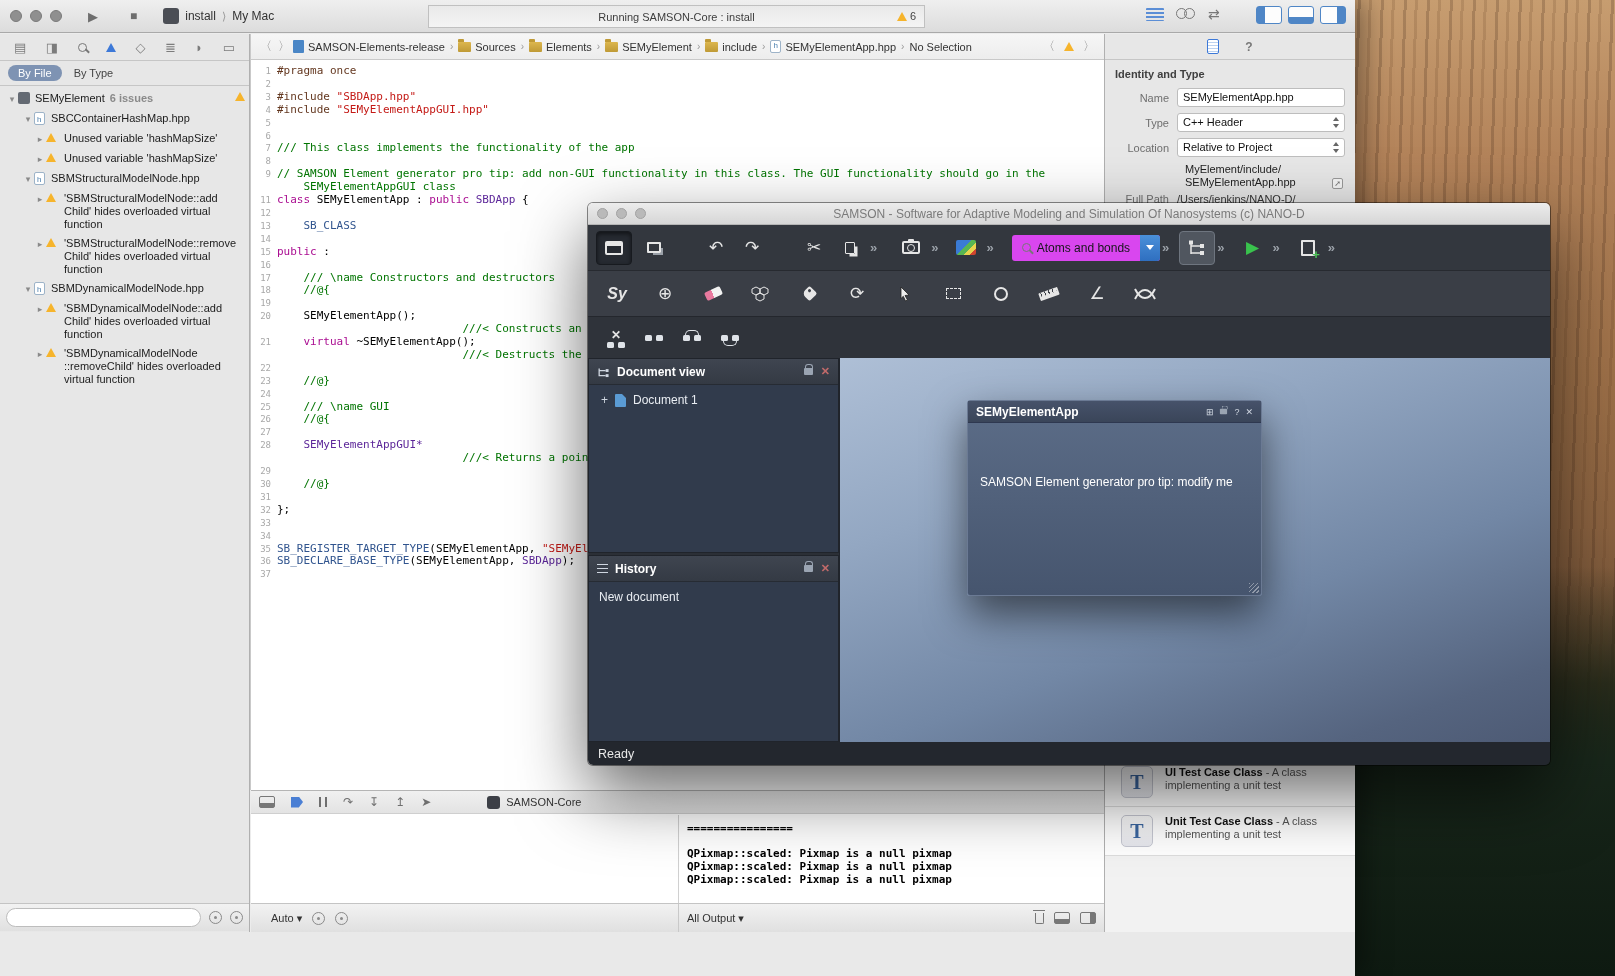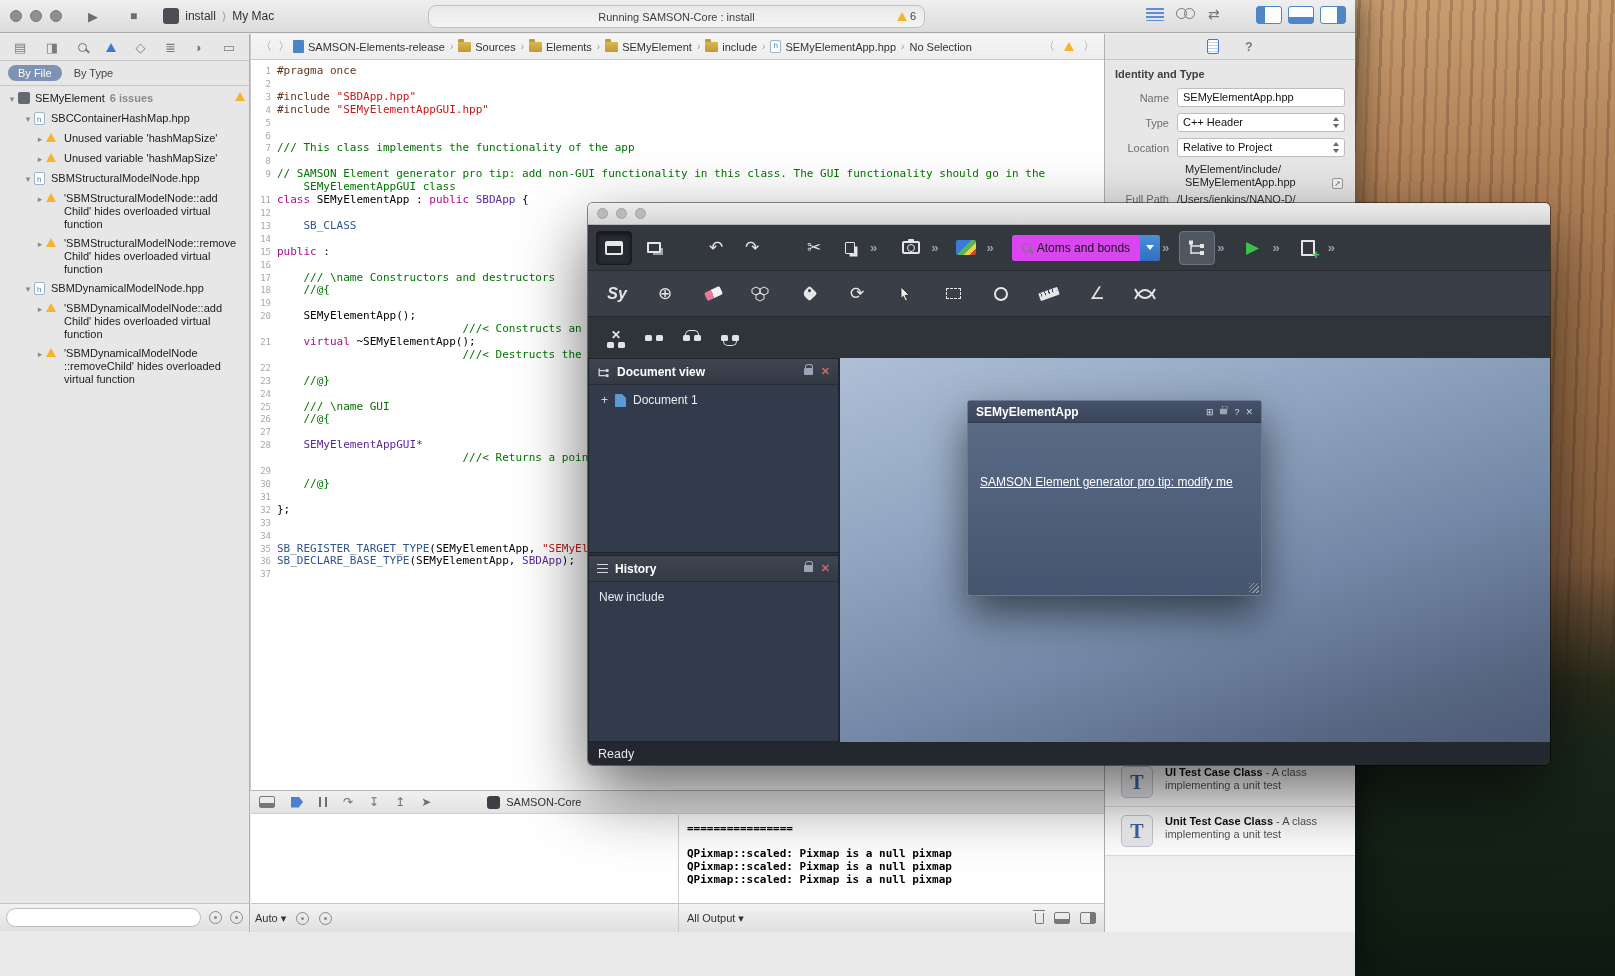--- a/index.html
+++ b/index.html
@@ -14,21 +14,21 @@
 
 .xw{position:absolute;left:0;top:0;width:1355px;height:976px;background:#ececec;box-shadow:8px 0 26px rgba(0,0,0,.4);z-index:1;}
 .xc-toolbar{position:absolute;left:0;top:0;width:1355px;height:33px;background:linear-gradient(#efefef,#dcdcdc);border-bottom:1px solid #a9a9a9;display:flex;align-items:center;}
 .dot{width:12px;height:12px;border-radius:50%;background:#8f8f8f;border:1px solid #7a7a7a;display:inline-block;}
 .tl{display:flex;gap:8px;margin-left:10px;}
 .gly{color:#6e6e6e;font-size:13px;}
 .run-btn{margin-left:26px;} .stop-btn{margin-left:32px;font-size:12px;}
 .scheme{display:flex;align-items:center;gap:6px;margin-left:26px;font-size:12px;color:#333;}
 .jewel{width:16px;height:16px;border-radius:3px;background:#4b4e55;display:inline-block;}
 .chev{color:#999;font-size:11px;}
-.status-pill{position:absolute;left:428px;top:5px;width:497px;height:23px;background:linear-gradient(#e9e9e9,#f4f4f4);border:1px solid #c0c0c0;border-radius:8px;display:flex;align-items:center;justify-content:center;font-size:11px;color:#3d3d3d;text-align:center;}
+.status-pill{position:absolute;left:428px;top:5px;width:497px;height:23px;background:linear-gradient(#e9e9e9,#f4f4f4);border:1px solid #c0c0c0;border-radius:0;display:flex;align-items:center;justify-content:center;font-size:11px;color:#3d3d3d;text-align:center;}
 .status-warn{position:absolute;right:8px;top:4px;display:flex;align-items:center;gap:3px;font-size:11px;color:#444;}
 .tri{width:0;height:0;border-left:6px solid transparent;border-right:6px solid transparent;border-bottom:10px solid #f6b42c;display:inline-block;position:relative;}
 .tri-sm{border-left-width:5px;border-right-width:5px;border-bottom-width:9px;}
 .tri-blue{border-bottom-color:#3d79d8;}
 .rt-group{position:absolute;top:6px;display:flex;gap:12px;align-items:center;}
 .ed-lines{width:18px;height:13px;background:repeating-linear-gradient(#5b8ed6 0 2px,transparent 2px 4px);border-radius:1px;}
 .ed-circ{width:20px;height:12px;position:relative;} .ed-circ span{position:absolute;width:11px;height:11px;border:1.5px solid #777;border-radius:50%;} .ed-circ span:last-child{left:8px;}
 .ed-arrows{color:#777;font-size:14px;}
 .vt{width:26px;height:18px;border:1.5px solid #4f86c6;border-radius:3px;position:relative;background:#fdfdfd;}
 .vt::after{content:"";position:absolute;background:#4f86c6;}
@@ -108,21 +108,21 @@
 .xc-debug{position:absolute;left:251px;top:790px;width:853px;height:142px;background:#fff;border-top:1px solid #b5b5b5;}
 .dbg-bar{height:23px;background:linear-gradient(#f0f0f0,#e3e3e3);border-bottom:1px solid #cfcfcf;display:flex;align-items:center;gap:16px;padding:0 8px;color:#6e6e6e;font-size:12px;}
 .bp-ic{width:12px;height:11px;background:#4a7fd4;clip-path:polygon(0 0,65% 0,100% 50%,65% 100%,0 100%);}
 .pause-ic{width:8px;height:10px;border-left:2.5px solid #6e6e6e;border-right:2.5px solid #6e6e6e;}
 .dbg-target{display:flex;align-items:center;gap:6px;margin-left:40px;color:#333;font-size:11px;}
 .appico{width:13px;height:13px;background:#3c3f46;border-radius:3px;}
 .dbg-panes{position:absolute;left:0;top:24px;right:0;bottom:29px;display:flex;}
 .dbg-left{width:428px;border-right:1px solid #d0d0d0;}
 .console{flex:1;font-family:"DejaVu Sans Mono",monospace;font-size:11px;font-weight:bold;color:#000;padding:8px 8px;line-height:12.7px;}
 .dbg-bottom{position:absolute;left:0;bottom:0;width:100%;height:29px;background:linear-gradient(#f2f2f2,#e0e0e0);border-top:1px solid #c4c4c4;display:flex;align-items:center;font-size:11px;color:#333;}
-.dbg-bottom .half-l{width:428px;display:flex;align-items:center;gap:10px;padding:0 4px;border-right:1px solid #c9c9c9;height:100%;}
+.dbg-bottom .half-l{width:428px;display:flex;align-items:center;gap:10px;padding:0 20px;border-right:1px solid #c9c9c9;height:100%;}
 .dbg-bottom .half-r{flex:1;display:flex;align-items:center;gap:10px;padding:0 8px;height:100%;}
 .trash{width:9px;height:11px;border:1.5px solid #777;border-top:none;border-radius:0 0 2px 2px;position:relative;margin-left:auto;}
 .trash::before{content:"";position:absolute;top:-3px;left:-3px;width:12px;height:1.5px;background:#777;}
 .mini-toggle{width:16px;height:12px;border:1.5px solid #777;border-radius:2px;position:relative;}
 .mini-toggle::after{content:"";position:absolute;background:#777;}
 .mt-b::after{left:0;right:0;bottom:0;height:4px;}
 .mt-r::after{right:0;top:0;bottom:0;width:5px;}
 .below-strip{position:absolute;left:0;top:932px;width:1355px;height:44px;background:#e9e9e9;}
 
 .mag{width:9px;height:9px;border:1.5px solid #777;border-radius:50%;position:relative;display:inline-block;}
@@ -184,21 +184,21 @@
 .bluedoc::after{content:"";position:absolute;top:0;right:0;border-style:solid;border-width:0 4px 4px 0;border-color:transparent #313b4c transparent transparent;}
 .hist-row{padding:8px 0 0 10px;}
 .listico{width:11px;height:9px;border-top:1.5px solid #cfd6e0;border-bottom:1.5px solid #cfd6e0;position:relative;}
 .listico::after{content:"";position:absolute;left:0;right:0;top:2.5px;height:1.5px;background:#cfd6e0;}
 .sm-canvas{flex:1;position:relative;background:linear-gradient(160deg,#aebfd6 0%,#93a7c2 30%,#7287a5 62%,#55647f 88%,#4d5a74 100%);}
 .sm-status{position:absolute;left:0;bottom:0;width:100%;height:23px;background:#23272e;border-radius:0 0 5px 5px;display:flex;align-items:center;padding:0 10px;color:#e8e8e8;font-size:12.5px;}
 
 .dlg{position:absolute;left:127px;top:42px;width:295px;height:196px;border:1px solid #6b7destylo;border:1px solid #6b7a94;border-radius:3px;box-shadow:0 18px 40px rgba(0,0,0,.55);background:linear-gradient(#5c6d88,#46556e);}
 .dlg-hd{height:22px;background:linear-gradient(#46526a,#3a4559);border-bottom:1px solid #2e3850;display:flex;align-items:center;padding:0 8px;color:#fff;font-size:12px;font-weight:bold;}
 .dlg-ic{margin-left:auto;display:flex;gap:6px;align-items:center;color:#cfd6e0;font-size:9px;font-weight:normal;}
-.dlg-bd{padding:52px 4px 0 12px;color:#fff;font-size:12px;text-decoration:underline;}
+.dlg-bd{padding:52px 4px 0 12px;color:#fff;font-size:12px;}
 .dlg-grip{position:absolute;right:2px;bottom:2px;width:10px;height:10px;background:repeating-linear-gradient(135deg,rgba(255,255,255,.4) 0 1px,transparent 1px 3px);}
 .dlg .lock{transform:scale(.8);}
 .hairline{position:absolute;left:251px;top:34px;width:1px;height:756px;background:#c9c9c9;}
 </style>
 </head>
 <body>
 
 <div class="wallpaper"></div>
 
 <div class="xw">
@@ -628,20 +628,21 @@
   <div class="below-strip"></div>
 </div>
 
 <div class="sw">
   <div class="sm-title">
     <span class="tl">
       <span class="dot"></span>
       <span class="dot"></span>
       <span class="dot"></span>
     </span>
+    <span class="sm-title-text">SAMSON - Software for Adaptive Modeling and Simulation Of Nanosystems (c) NANO-D</span>
   </div>
 
   <div class="sm-t1">
     <span class="sbtn pressed">
         <span class="winico"></span>
       </span>
     <span class="sbtn" style="margin-left:4px;">
         <span class="stack"></span>
       </span>
     <span class="sbtn" style="margin-left:26px;">
@@ -793,21 +794,21 @@
       <div class="panel" style="flex:1;">
         <div class="panel-hd">
           <span class="listico"></span>
           <span>History</span>
           <span style="margin-left:auto;display:flex;gap:8px;align-items:center;">
             <span class="lock"></span>
             <span class="panel-x">✕</span>
           </span>
         </div>
         <div class="panel-bd">
-          <div class="hist-row">New include</div>
+          <div class="hist-row">New document</div>
         </div>
       </div>
     </div>
 
     <div class="sm-canvas">
       <div class="dlg">
         <div class="dlg-hd">
           <span>SEMyElementApp</span>
           <span class="dlg-ic">
             <span>⊞</span>

